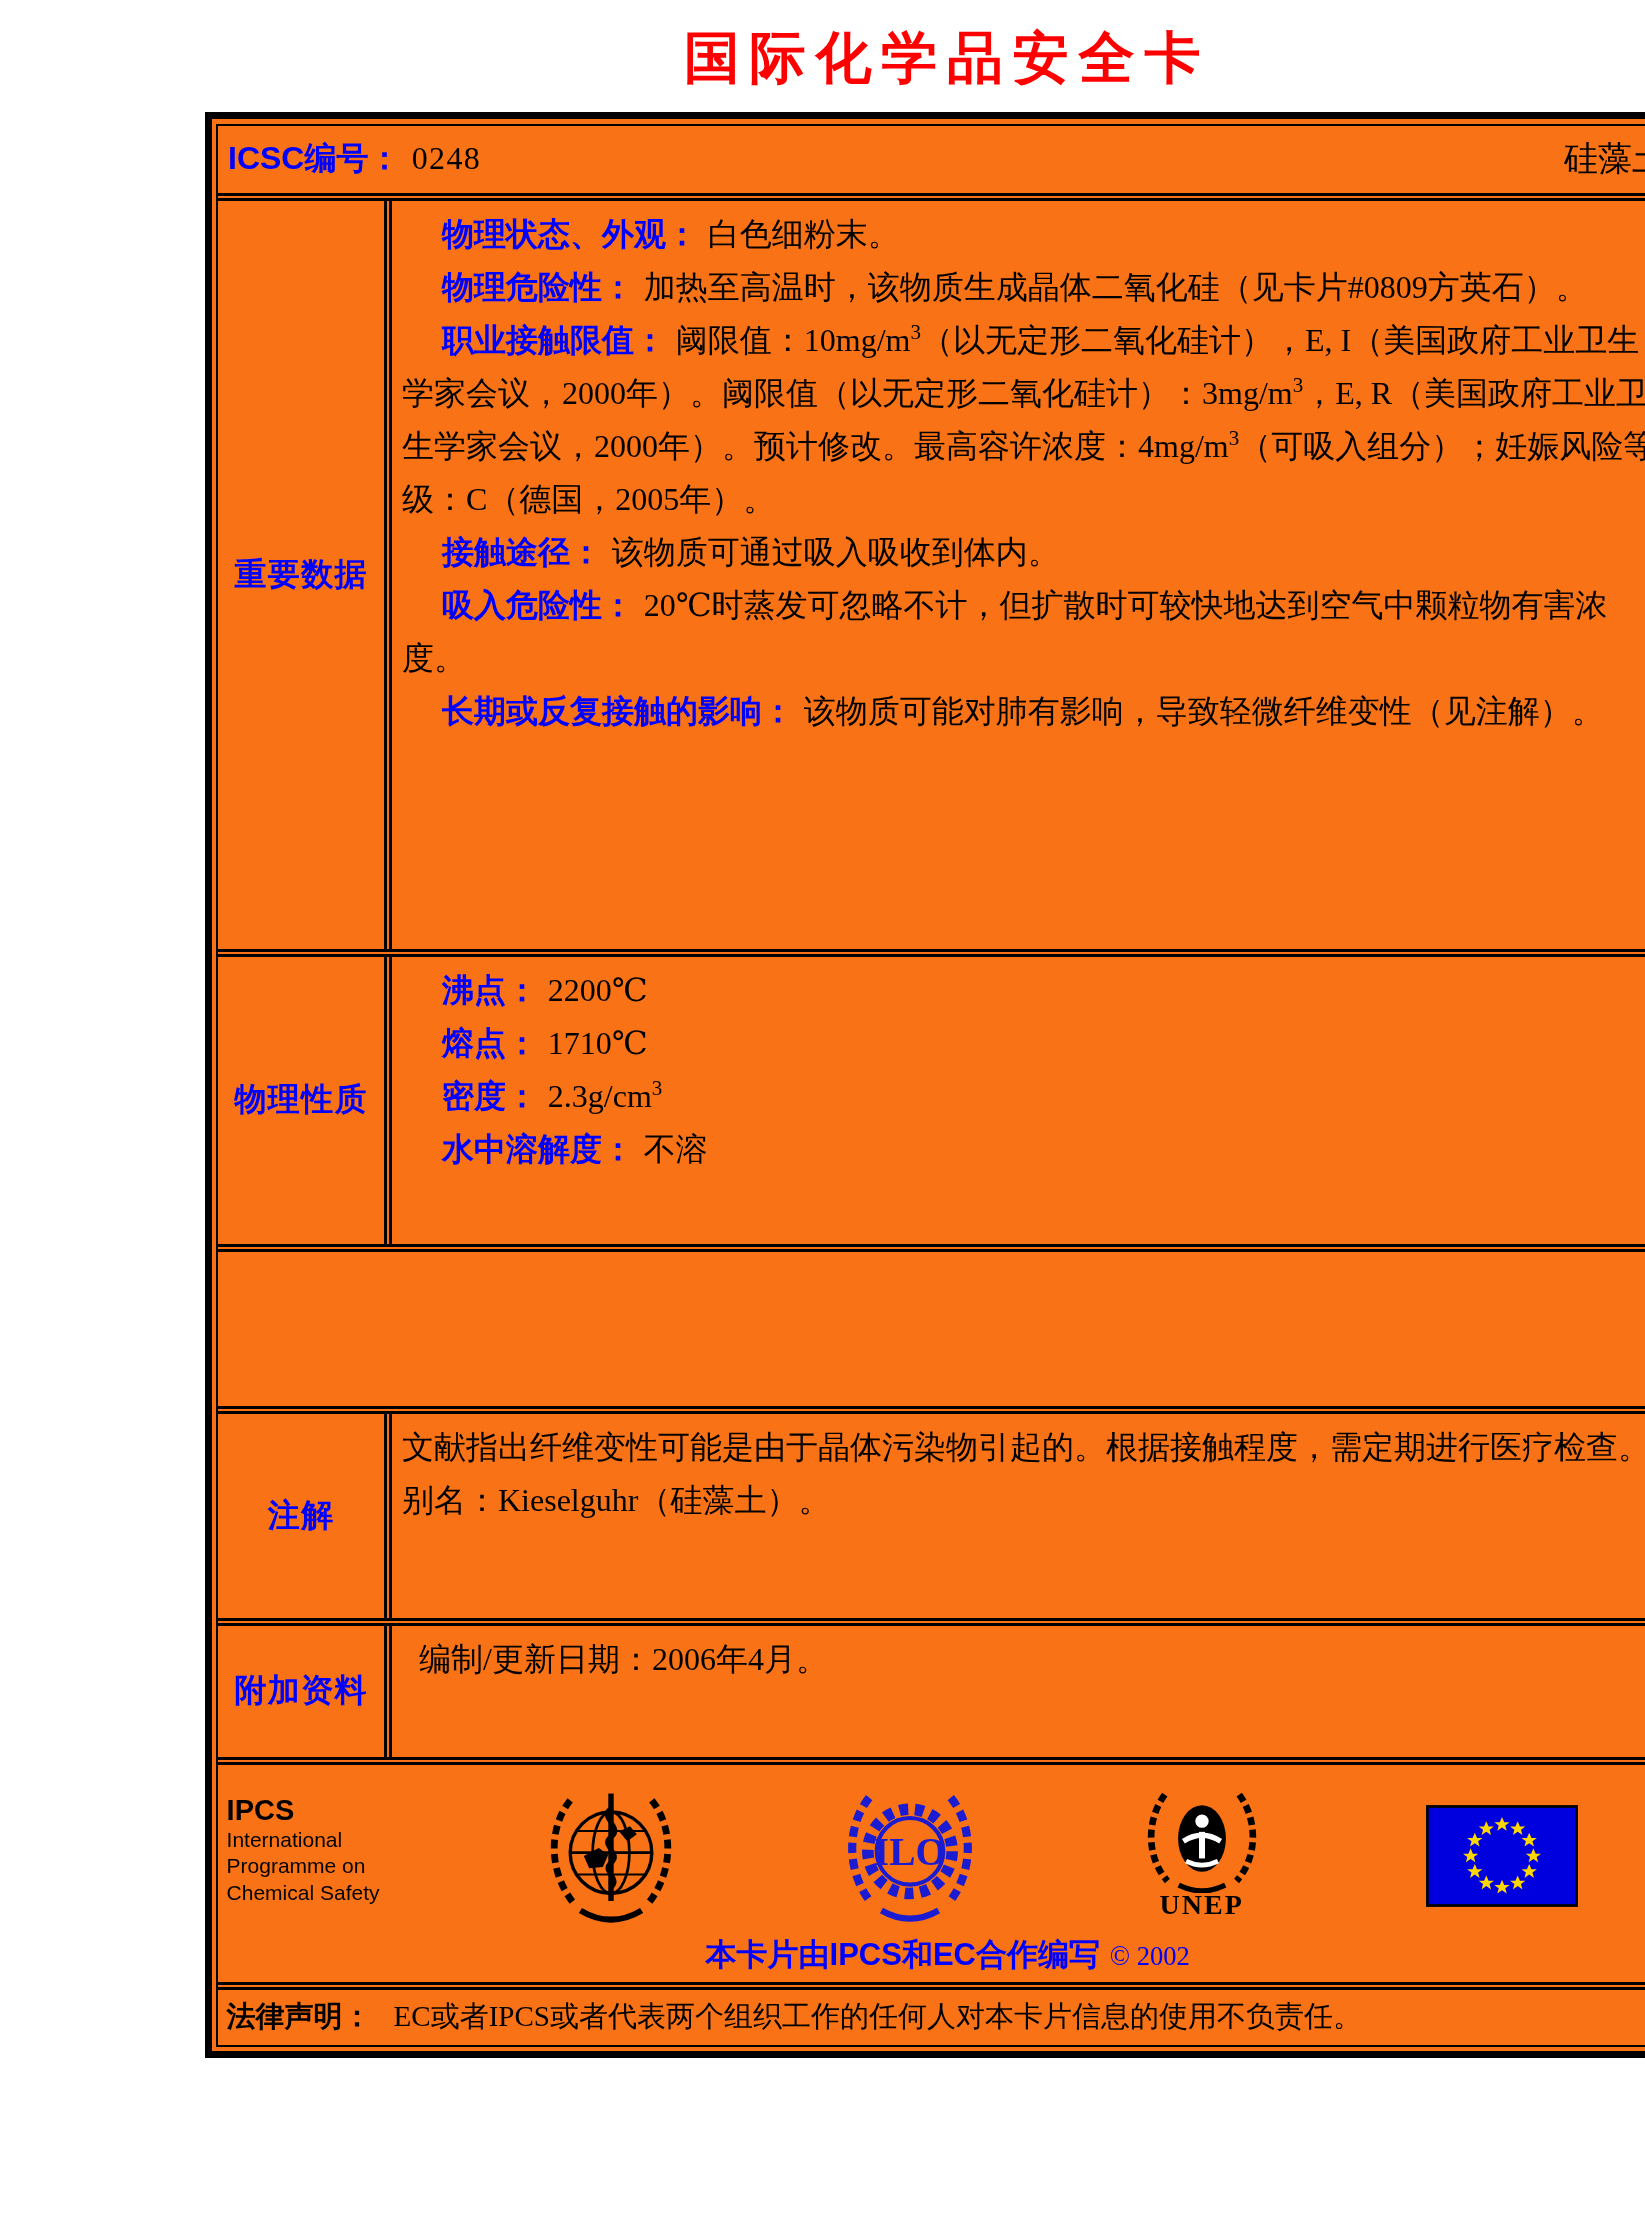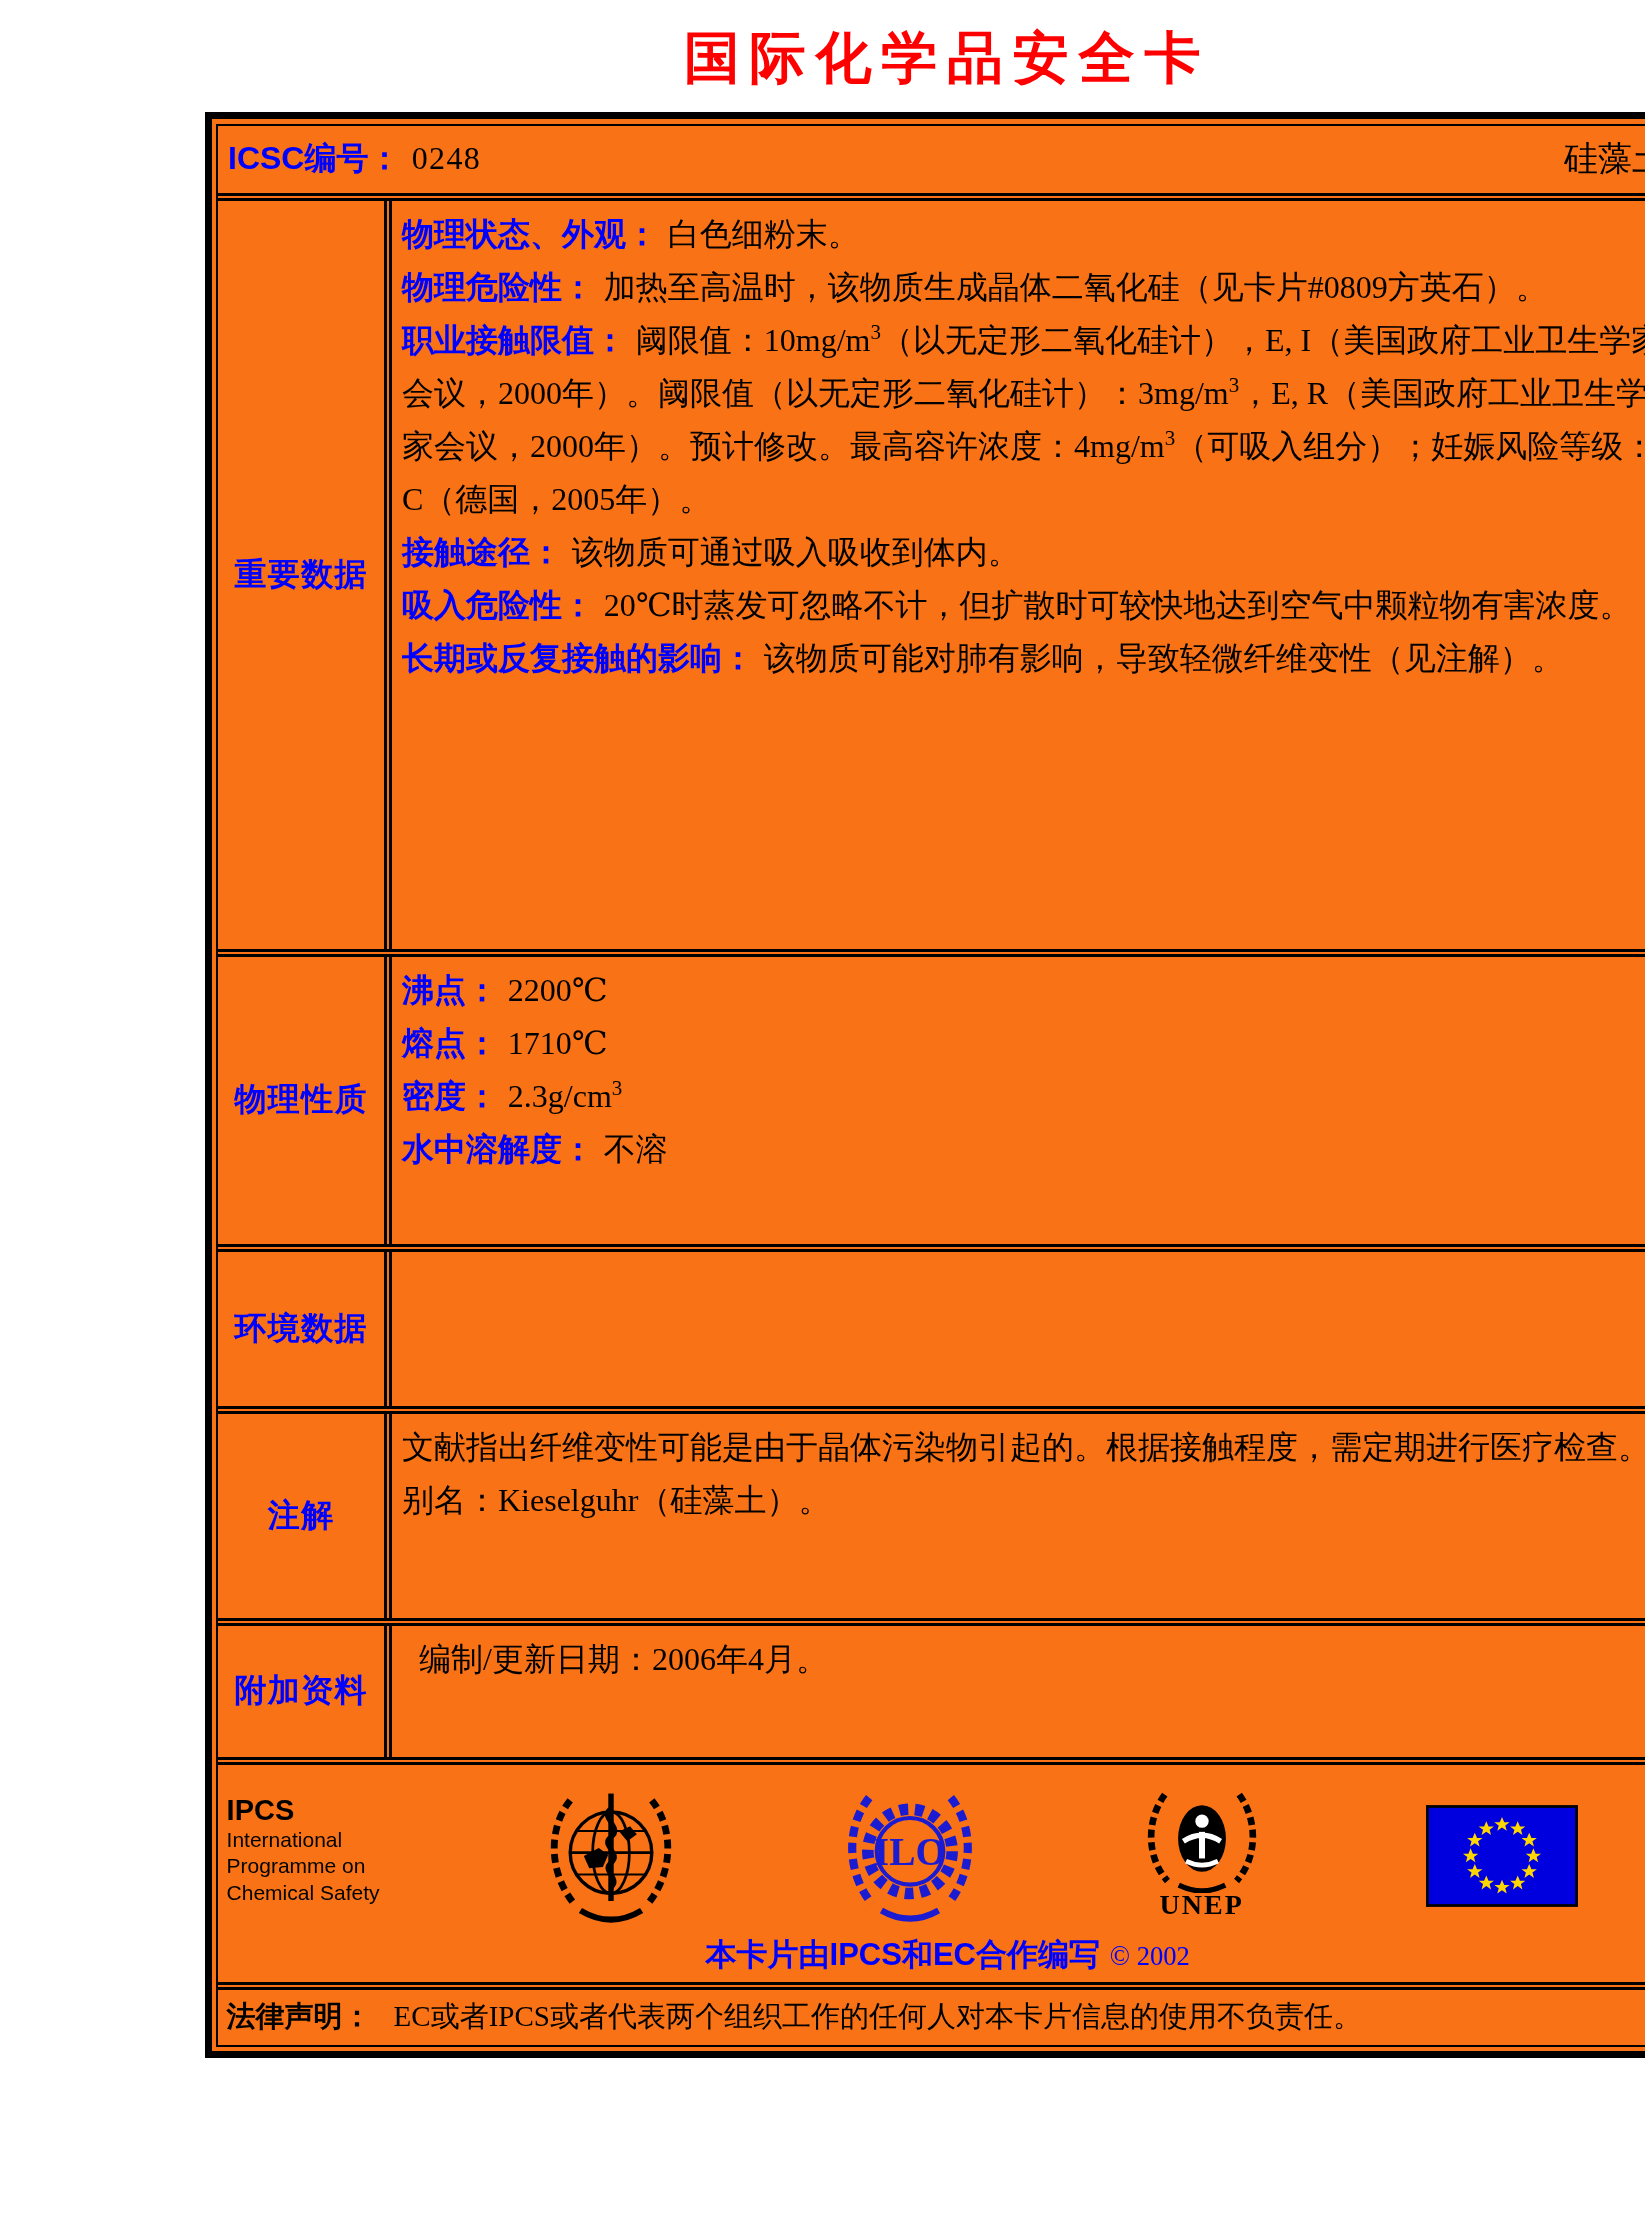--- a/index.html
+++ b/index.html
@@ -51,20 +51,21 @@
   .row-physical  .cell-content { min-height:273px; }
   .row-environment .cell-content { min-height:140px; }
   .row-notes     .cell-content { min-height:190px; }
   .row-additional .cell-content { min-height:117px;margin-left:17px; }
 
   p.item { margin:0; font-size:32px; line-height:53px; }
   .k {
     font-family:"Liberation Sans","DejaVu Sans",sans-serif;
     font-weight:bold; color:#0000FF;
     margin-right:9.8px;
+    margin-left:40px;
   }
   .v { color:#000; }
   sup { font-size:21px; line-height:0; }
 
   
   .row-logos { min-height:194px; padding:9.8px 7px 5.6px 8.4px; }
   .logos-strip {
     display:flex; align-items:flex-start; justify-content:space-between;
     padding-right:91px;
     margin-top:14px;
@@ -129,21 +130,20 @@
         <div class="cell-label">物理性质</div>
         <div class="cell-content">
           <p class="item"><span class="k">沸点：</span><span class="v"><span>2200℃</span></span></p>
           <p class="item"><span class="k">熔点：</span><span class="v"><span>1710℃</span></span></p>
           <p class="item"><span class="k">密度：</span><span class="v"><span>2.3g/cm</span><sup>3</sup></span></p>
           <p class="item"><span class="k">水中溶解度：</span><span class="v"><span>不溶</span></span></p>
         </div>
       </div>
 
       <div class="row two row-environment">
-        <div class="cell-label">环境数据</div>
         <div class="cell-content"></div>
       </div>
 
       <div class="row two row-notes">
         <div class="cell-label">注解</div>
         <div class="cell-content">
           <p class="item">文献指出纤维变性可能是由于晶体污染物引起的。根据接触程度，需定期进行医疗检查。别名：Kieselguhr（硅藻土）。</p>
         </div>
       </div>
 

